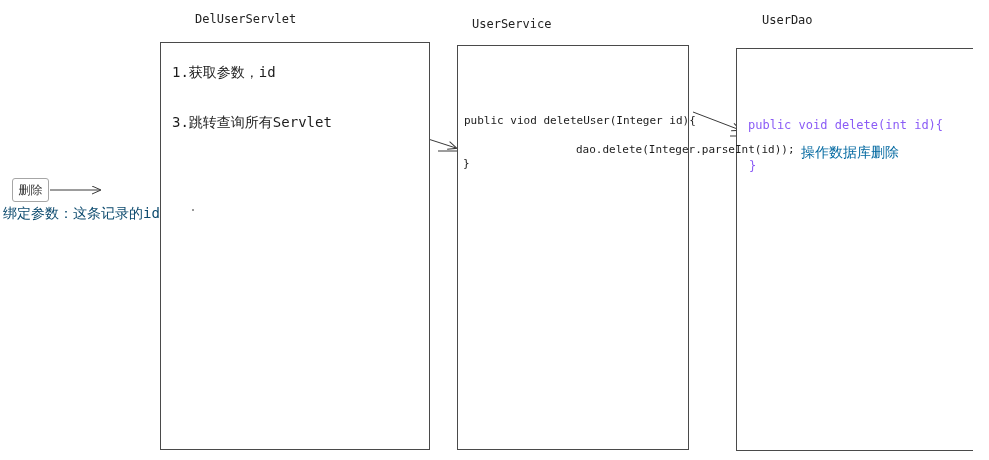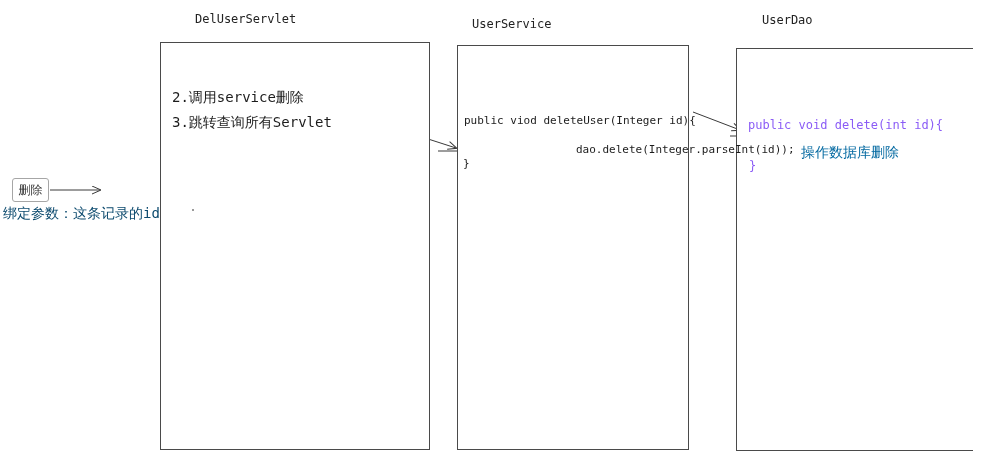--- a/index.html
+++ b/index.html
@@ -107,21 +107,21 @@
   </svg>
 
   <div class="abs col-title" style="left:195px; top:12px;">DelUserServlet</div>
   <div class="abs col-title" style="left:472px; top:17px;">UserService</div>
   <div class="abs col-title" style="left:762px; top:13px;">UserDao</div>
 
   <div class="frame" style="left:160px; top:42px; width:268px; height:406px;"></div>
   <div class="frame" style="left:457px; top:45px; width:230px; height:403px;"></div>
   <div class="frame" style="left:736px; top:48px; width:243px; height:401px;"></div>
 
-  <div class="abs cjk-line" style="left:172px; top:89px;">2.调用service删除</div>
+  <div class="abs cjk-line" style="left:172px; top:64px;">1.获取参数，id</div>
   <div class="abs cjk-line" style="left:172px; top:114px;">3.跳转查询所有Servlet</div>
   <div class="stray-dot"></div>
 
   <div class="abs code-line" style="left:464px; top:114px;">public viod deleteUser(Integer id){</div>
   <div class="abs code-line" style="left:548px; top:143px;margin-left:28px;">dao.delete(Integer.parseInt(id));</div>
   <div class="abs code-line" style="left:463px; top:157px;">}</div>
 
   <div class="abs code-line-lg" style="left:748px; top:118px;">public void delete(int id){</div>
   <div class="abs cjk-mid" style="left:801px; top:144px;">操作数据库删除</div>
   <div class="abs code-line-lg" style="left:749px; top:159px;">}</div>

